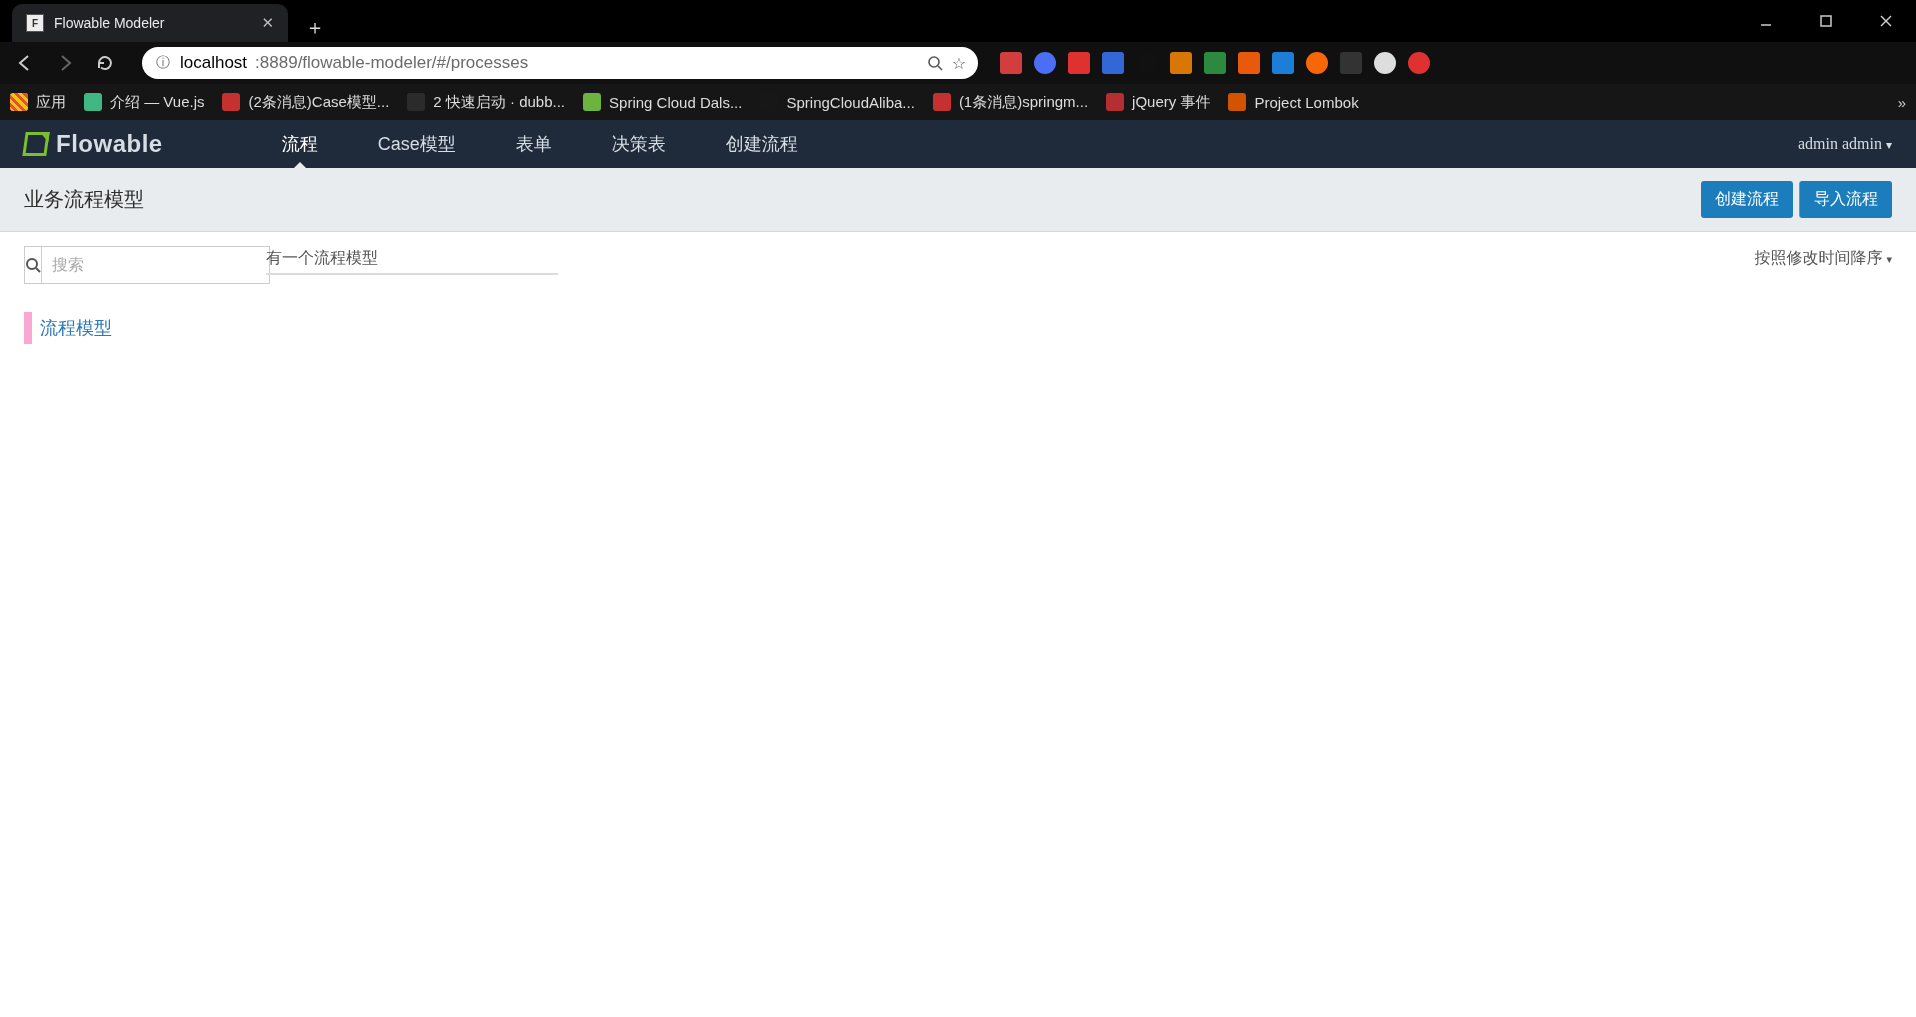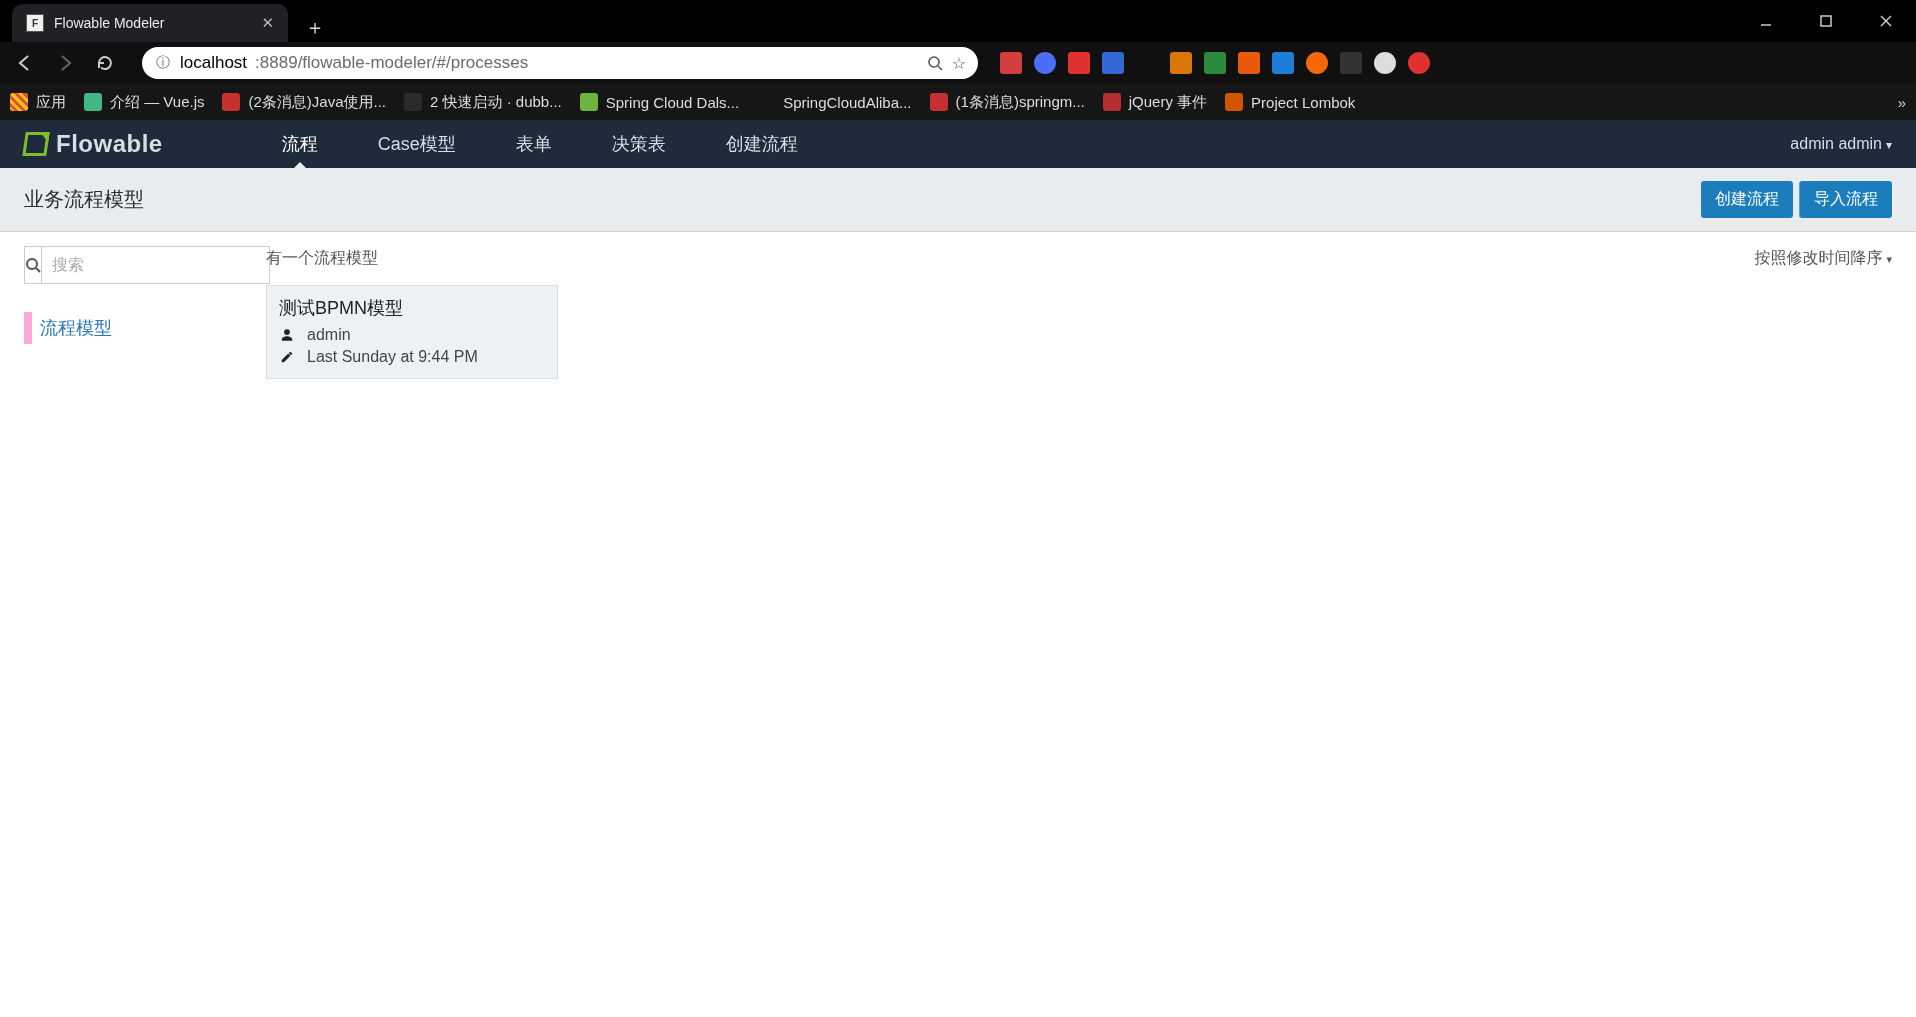--- a/index.html
+++ b/index.html
@@ -58,21 +58,21 @@
     content:""; position:absolute; right:-3px; top:-3px; width:0; height:0;
     border-left:10px solid transparent; border-top:10px solid #7cbf2a;
   }
   .nav { display:flex; gap: 56px; margin-left: 90px; font-size:18px; }
   .nav a { color:#d7dde5; text-decoration:none; padding: 12px 2px; display:inline-block; }
   .nav a.active { color:#fff; position:relative; }
   .nav a.active::after {
     content:""; position:absolute; left:50%; bottom:-1px; transform:translateX(-50%);
     width:0; height:0; border-left:7px solid transparent; border-right:7px solid transparent; border-bottom:7px solid #e9ecef;
   }
-  .user { margin-left:auto; font-size:16px; }
+  .user { margin-left:auto; font-size:16px;font-family:Liberation Serif, serif; }
   .user .caret { font-size:12px; margin-left:4px; }
 
   .subheader {
     height: 64px; background:#e9ecef; display:flex; align-items:center; padding: 0 24px;
     border-bottom:1px solid #d4d8dd;
   }
   .subheader h2 { font-size:20px; font-weight:400; color:#2e2e2e; }
   .subheader .actions { margin-left:auto; display:flex; gap:6px;border-radius:8px; }
   .btn {
     background:#1b7dbb; color:#fff; border:none; padding:8px 14px; font-size:16px;
@@ -90,21 +90,21 @@
   .searchinput {
     flex:1; height:38px; border:1px solid #ccc; padding:0 10px; font-size:16px; color:#333;
   }
   .searchinput::placeholder { color:#aaa; }
   .sidenav { margin-top: 28px; }
   .sidenav .item {
     border-left:8px solid #f9a8d4; padding:4px 8px; color:#2a7ab7; font-size:18px;
   }
 
   .main { flex:1; }
-  .mainhead { display:flex; align-items:center; color:#555; font-size:16px; margin: 2px 0 16px; }
+  .mainhead { display:flex; align-items:center; color:#555; font-size:16px; margin: 2px 0 4px; }
   .mainhead .sort { margin-left:auto; }
   .mainhead .sort .caret { font-size:11px; margin-left:4px; }
 
   .cards { display:flex; flex-wrap:wrap; gap:16px; }
   .card {
     width:292px; border:1px solid #d9dde2; background:#fff;
     display:flex; flex-direction:column;
   }
   .thumb { height:178px; position:relative; }
   .thumb .ver {
@@ -206,21 +206,21 @@
     <span class="bm">
         <span class="bi" style="background:repeating-linear-gradient(45deg,#f1c40f,#f1c40f 3px,#e74c3c 3px,#e74c3c 6px)"></span>
         <span>应用</span>
       </span>
     <span class="bm">
         <span class="bi" style="background:#41b883"></span>
         <span>介绍 — Vue.js</span>
       </span>
     <span class="bm">
         <span class="bi" style="background:#c53030"></span>
-        <span>(2条消息)Java使用...</span>
+        <span>(2条消息)Case模型...</span>
       </span>
     <span class="bm">
         <span class="bi" style="background:#2b2b2b"></span>
         <span>2 快速启动 · dubb...</span>
       </span>
     <span class="bm">
         <span class="bi" style="background:#6db33f"></span>
         <span>Spring Cloud Dals...</span>
       </span>
     <span class="bm">
@@ -287,37 +287,18 @@
       <section class="main">
         <div class="mainhead">
           <span>有一个流程模型</span>
           <span class="sort">
             <span>按照修改时间降序</span><span class="caret">▾</span>
           </span>
         </div>
 
         <div class="cards">
           <div class="card">
-            <div class="cardinfo">
-              <div class="name">测试BPMN模型</div>
-              <div class="meta">
-                <span class="mi">
-                  <svg width="14" height="14" viewBox="0 0 24 24" fill="#222">
-                      <path d="M12 12a5 5 0 1 0-5-5 5 5 0 0 0 5 5zm0 2c-4 0-9 2-9 6v2h18v-2c0-4-5-6-9-6z"></path>
-                    </svg>
-                </span>
-                <span>admin</span>
-              </div>
-              <div class="meta">
-                <span class="mi">
-                  <svg width="14" height="14" viewBox="0 0 24 24" fill="#222">
-                      <path d="M3 17.25V21h3.75L17.81 9.94l-3.75-3.75L3 17.25zM20.71 7.04a1 1 0 0 0 0-1.41l-2.34-2.34a1 1 0 0 0-1.41 0L15.13 5.12l3.75 3.75 1.83-1.83z"></path>
-                    </svg>
-                </span>
-                <span>Last Sunday at 9:44 PM</span>
-              </div>
-            </div>
           </div>
         </div>
       </section>
     </div>
   </div>
 </div>
 
 </body></html>

